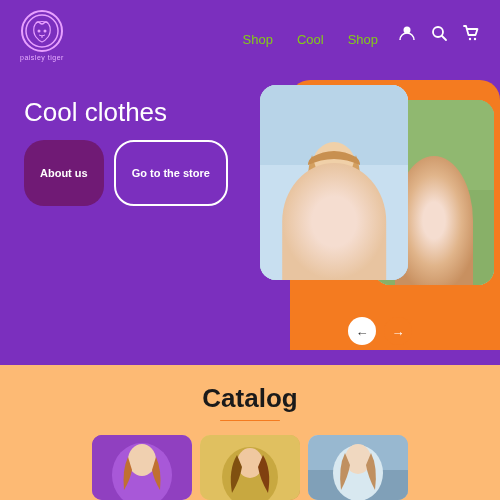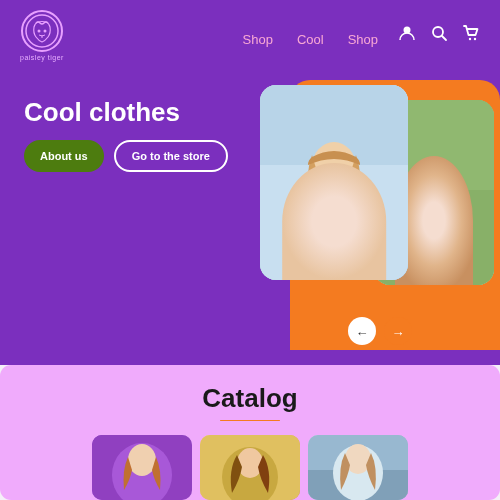--- a/index.html
+++ b/index.html
@@ -37,21 +37,21 @@
       font-size: 7px;
       margin-top: 2px;
       letter-spacing: 0.5px;
     }
     nav {
       display: flex;
       align-items: center;
       gap: 24px;
     }
     nav a {
-      color: #f9a8d4;
+      color: #84cc16;
       text-decoration: none;
       font-size: 13px;
       font-weight: 500;
       margin-top: 8px;
     }
     .nav-icons {
       display: flex;
       align-items: center;
       gap: 14px;
       margin-left: 20px;
@@ -74,51 +74,51 @@
     .hero-left {
       flex: 1;
       padding: 28px 20px 20px 24px;
       display: flex;
       flex-direction: column;
       justify-content: flex-start;
     }
     .hero-title {
       color: white;
       font-size: 26px;
-      font-weight: 700;
+      font-weight: 400;
       line-height: 1.15;
       margin-bottom: 12px;
     }
     .hero-subtitle {
       color: #d9b3ff;
       font-size: 10.5px;
       line-height: 1.5;
       margin-bottom: 22px;
       max-width: 160px;
     }
     .hero-buttons {
       display: flex;
       gap: 10px;
     }
     .btn-about {
-      background: #4d7c0f;
+      background: #701a75;
       color: white;
       border: none;
       border-radius: 20px;
       padding: 8px 16px;
       font-size: 11px;
       font-weight: 700;
       cursor: pointer;
     }
     .btn-store {
       background: transparent;
       color: white;
       border: 2px solid white;
       border-radius: 20px;
-      padding: 8px 16px;
+      padding: 25px 16px;
       font-size: 11px;
       font-weight: 700;
       cursor: pointer;
     }
 
     
     .hero-right {
       width: 240px;
       position: relative;
       display: flex;
@@ -215,25 +215,24 @@
       font-weight: bold;
     }
     .arrow-prev { background: white; color: #333; }
     .arrow-next { background: #F47B20; color: white; }
 
     
     .catalog {
       position: absolute;
       top: 365px; left: 0; right: 0;
       height: 135px;
-      background: #f0abfc;
+      background: #fdba74;
       display: flex;
       flex-direction: column;
       align-items: center;
-      border-radius: 11px;
     }
     .catalog-title {
       font-size: 26px;
       font-weight: 900;
       color: #1a1a1a;
       margin-top: 18px;
       margin-bottom: 6px;
     }
     .catalog-underline {
       width: 60px;

